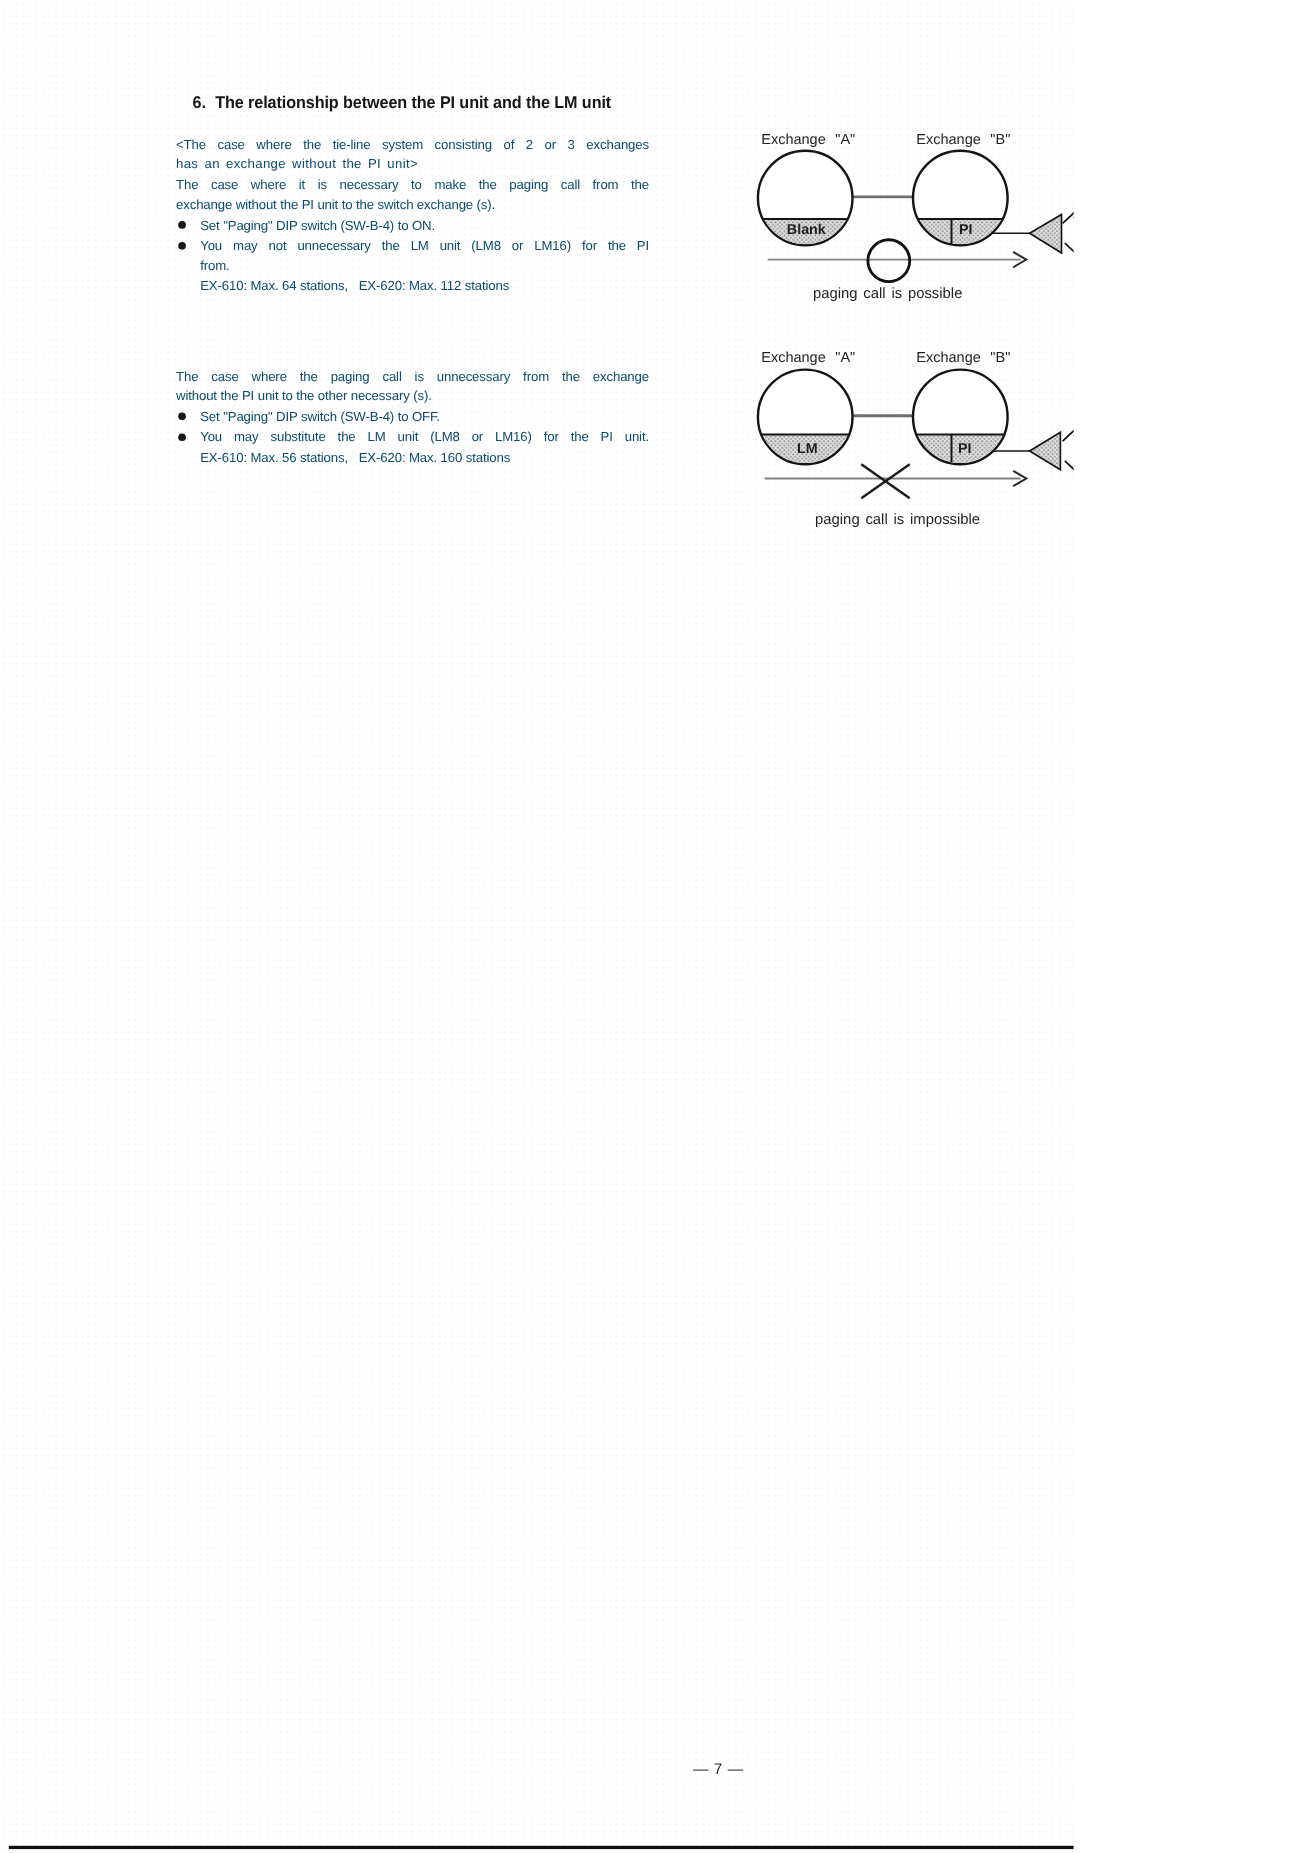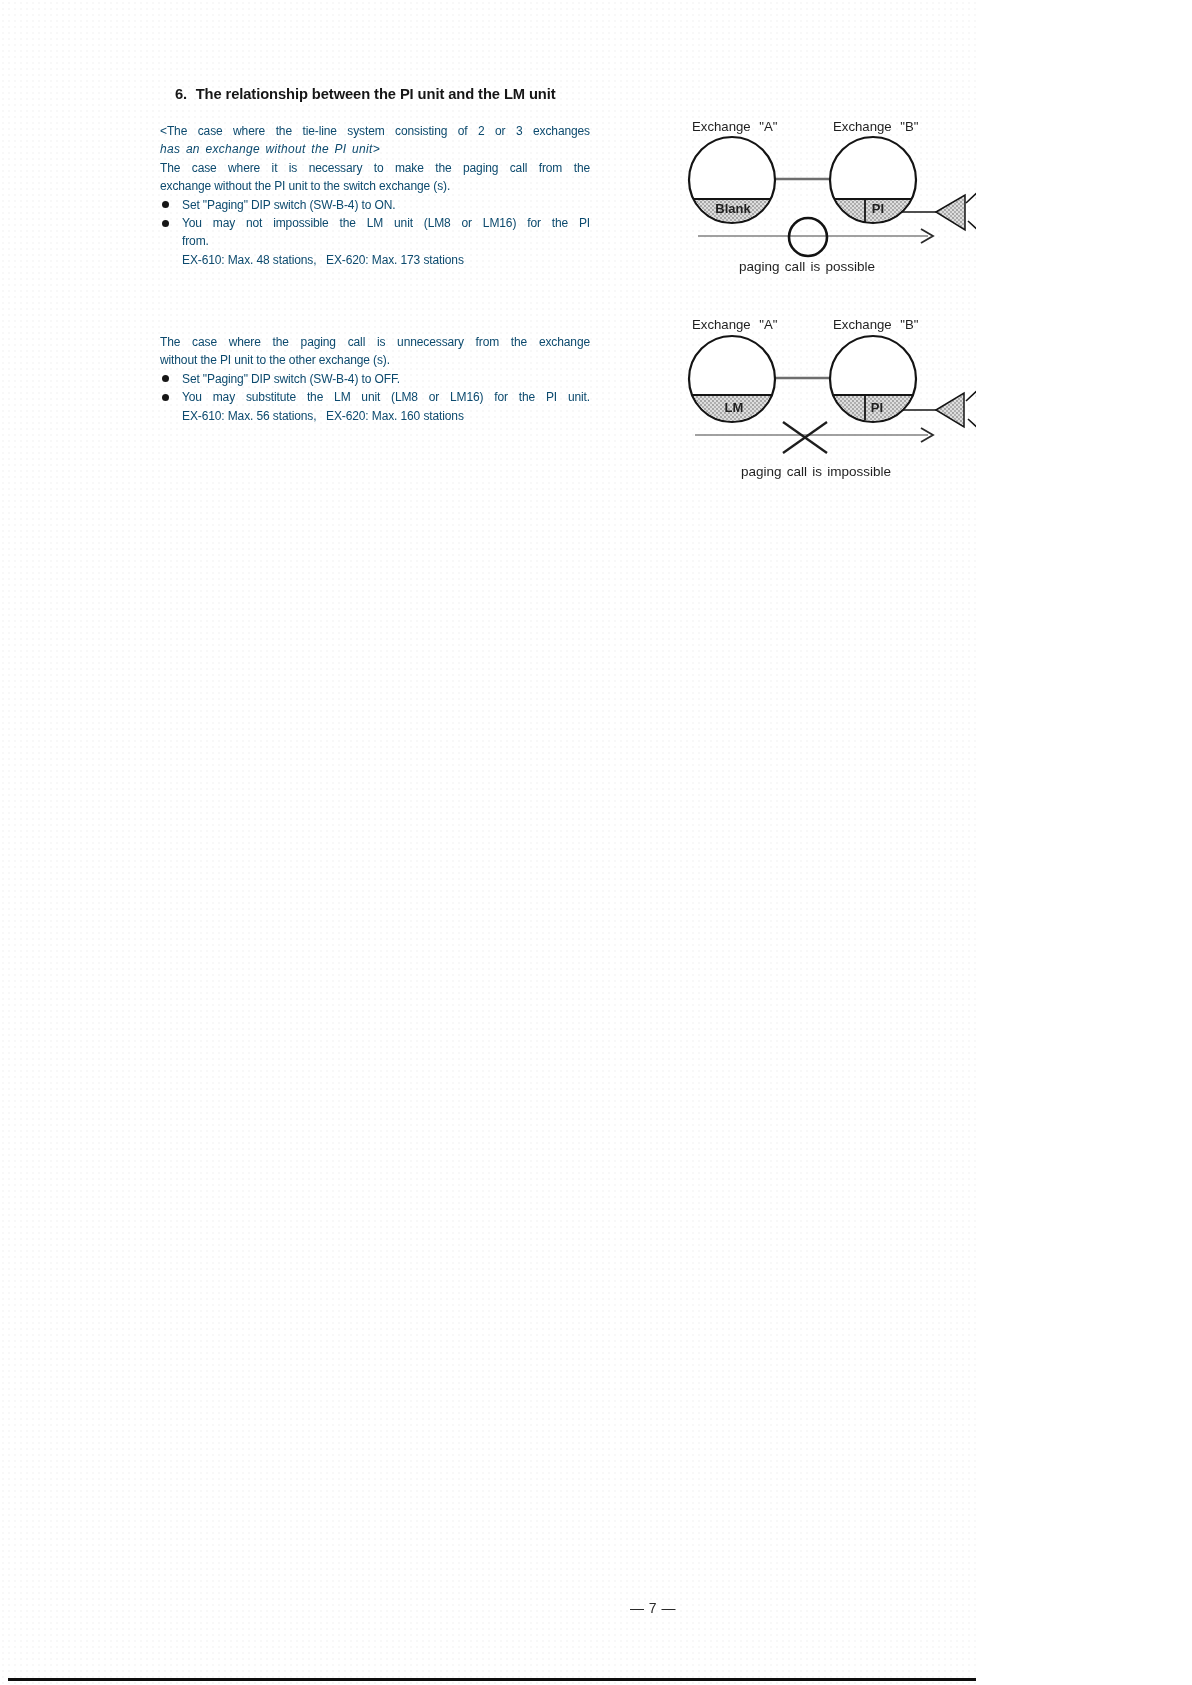--- a/index.html
+++ b/index.html
@@ -19,21 +19,21 @@
   }
   .title .tnum{display:inline-block;margin-right:9px;}
   .tb{
     position:absolute;left:160px;width:430px;font-size:12px;line-height:18.4px;
     letter-spacing:-0.12px;color:#0c4a6e;
   }
   .s1{top:122px}
   .s2{top:333px}
   .tline{min-height:18.4px;}
   .just{text-align:justify;text-align-last:justify;}
-  .spaced{word-spacing:2px;letter-spacing:0.3px;font-style:italic;}
+  .spaced{word-spacing:2px;letter-spacing:0.3px;}
   .bullet{position:relative;padding-left:22px;}
   .bdot{position:absolute;left:2px;top:5.5px;width:7px;height:7px;border-radius:50%;background:#171717;}
   .cont{padding-left:22px;}
   .note{padding-left:22px;white-space:pre;}
   .diag{position:absolute;}
   .diag text{fill:#1f1f1f;font-family:"Liberation Sans",sans-serif;}
   .exlbl{font-size:13.2px;word-spacing:5px;}
   .seg{font-size:13px;font-weight:bold;text-anchor:middle;fill:#111;}
   .cap{font-size:13.5px;text-anchor:middle;word-spacing:1.5px;}
   .node{fill:#fff;stroke:#141414;stroke-width:2.2;}
@@ -67,29 +67,29 @@
     <div class="tline just">&lt;The case where the tie-line system consisting of 2 or 3 exchanges</div>
     <div class="tline spaced">has an exchange without the PI unit&gt;</div>
     <div class="tline just">The case where it is necessary to make the paging call from the</div>
     <div class="tline">exchange without the PI unit to the switch exchange (s).</div>
     <div class="tline bullet">
       <span class="bdot"></span>
       <span>Set "Paging" DIP switch (SW-B-4) to ON.</span>
     </div>
     <div class="tline bullet just">
       <span class="bdot"></span>
-      <span>You may not impossible the LM unit (LM8 or LM16) for the PI</span>
+      <span>You may not unnecessary the LM unit (LM8 or LM16) for the PI</span>
     </div>
     <div class="tline cont">from.</div>
-    <div class="tline note">EX-610: Max. 48 stations,   EX-620: Max. 173 stations</div>
+    <div class="tline note">EX-610: Max. 64 stations,   EX-620: Max. 112 stations</div>
   </div>
 
   <div class="tb s2">
     <div class="tline just">The case where the paging call is unnecessary from the exchange</div>
-    <div class="tline">without the PI unit to the other exchange (s).</div>
+    <div class="tline">without the PI unit to the other necessary (s).</div>
     <div class="tline bullet">
       <span class="bdot"></span>
       <span>Set "Paging" DIP switch (SW-B-4) to OFF.</span>
     </div>
     <div class="tline bullet just">
       <span class="bdot"></span>
       <span>You may substitute the LM unit (LM8 or LM16) for the PI unit.</span>
     </div>
     <div class="tline note">EX-610: Max. 56 stations,   EX-620: Max. 160 stations</div>
   </div>

